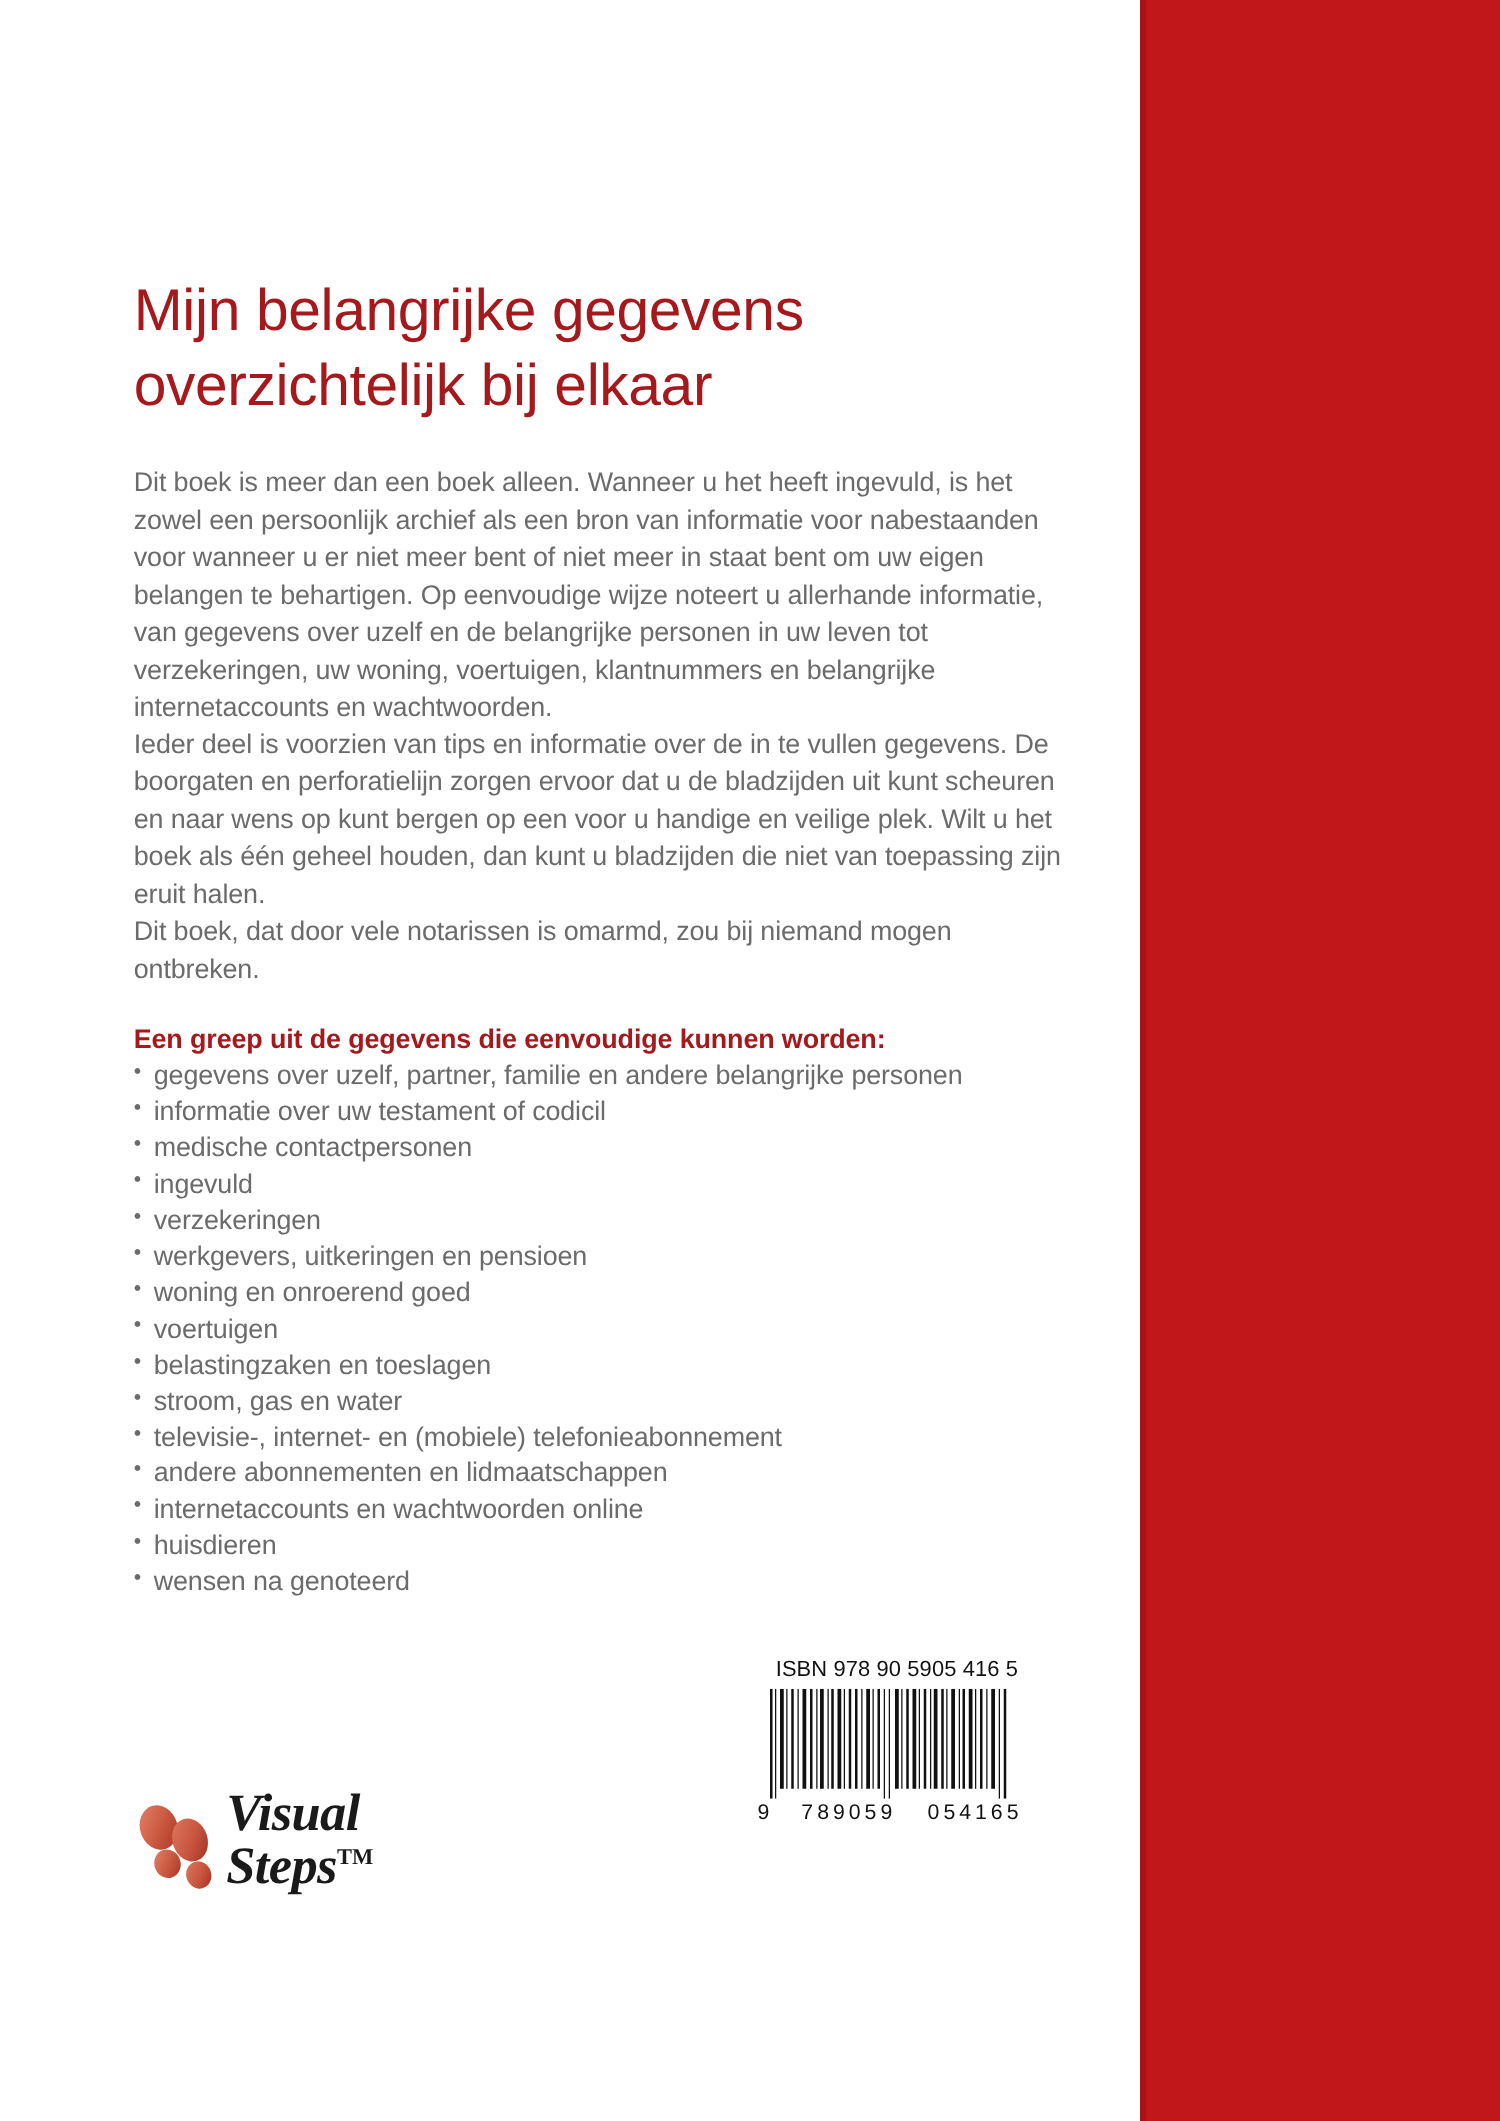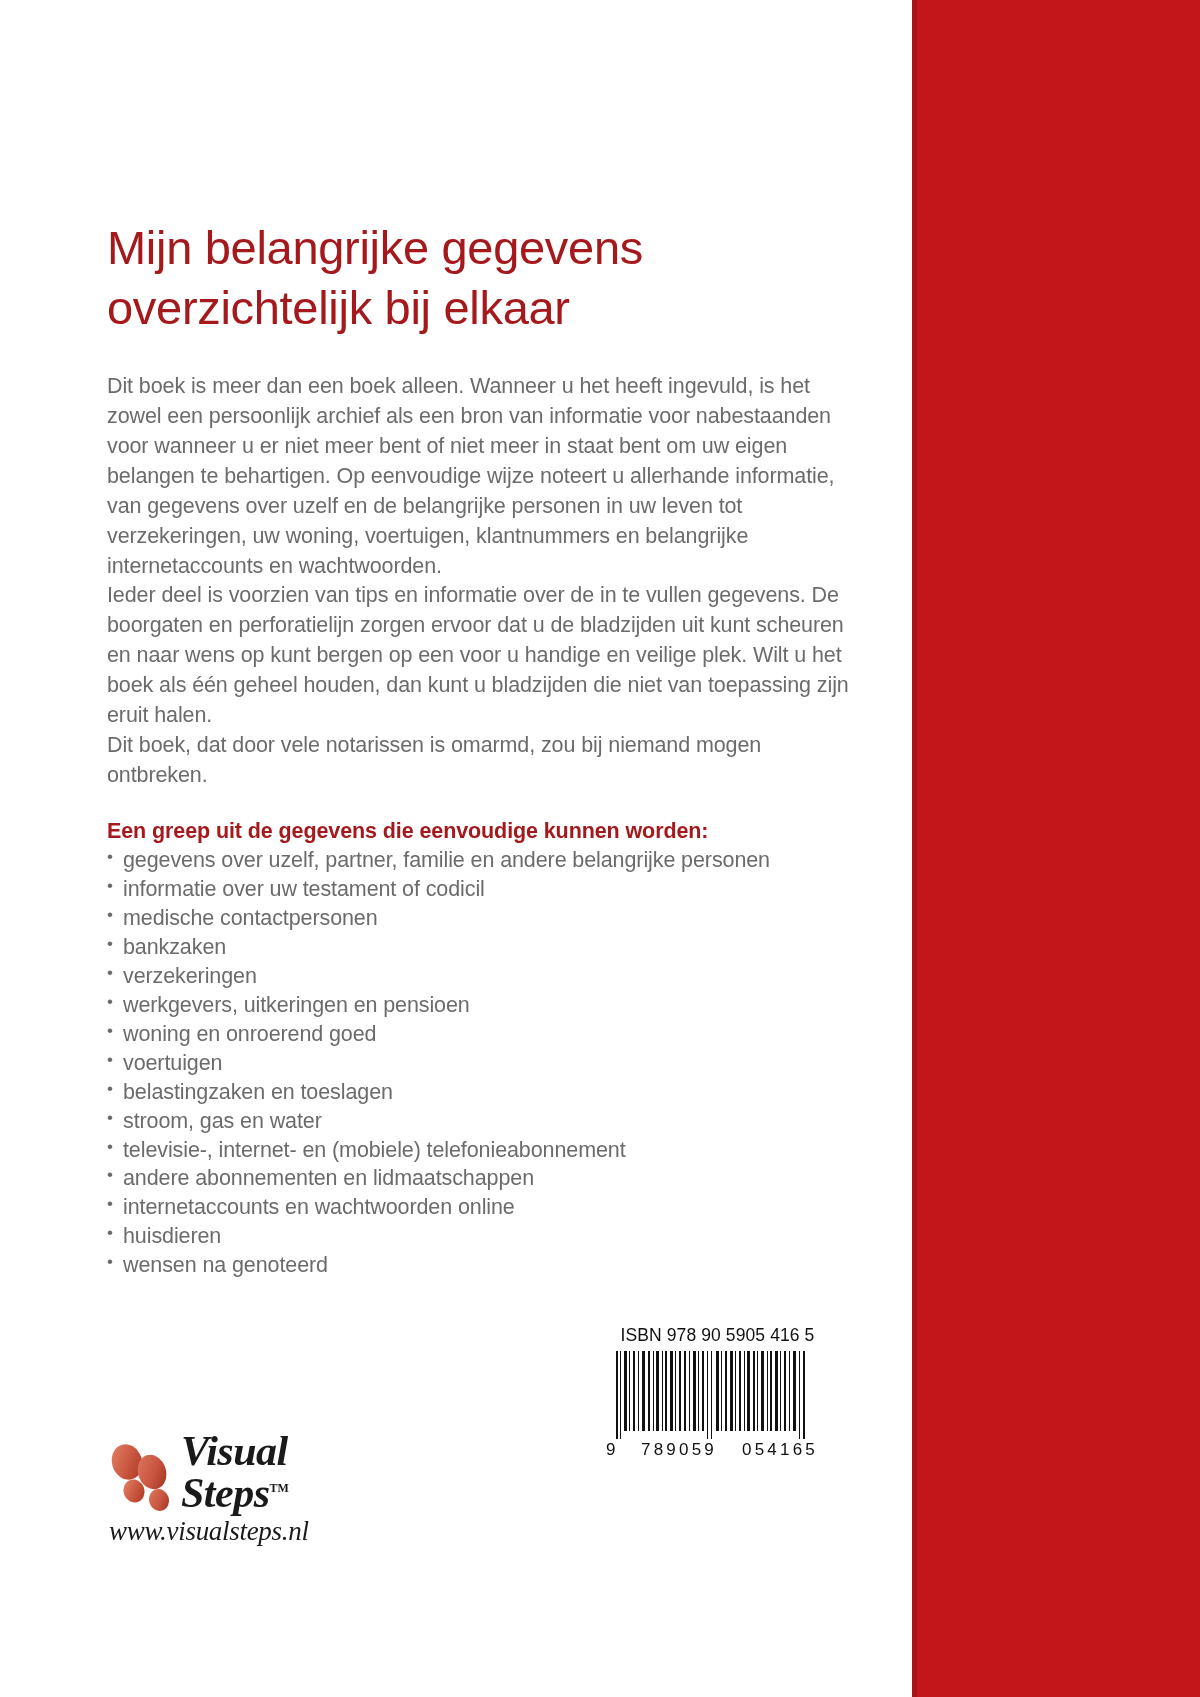--- a/index.html
+++ b/index.html
@@ -120,21 +120,21 @@
     font-size: 42px;
     color: #1a1a1a;
     line-height: 1;
     margin-left: 4px;
     letter-spacing: -0.5px;
     position: relative;
   }
   .logo-tm {
     font-family: "Liberation Serif", serif;
     font-style: normal;
-    font-size: 12px;
+    font-size: 18px;
     vertical-align: super;
     letter-spacing: 0;
   }
   .logo-url {
     font-family: "Liberation Serif", serif;
     font-style: italic;
     font-size: 27px;
     color: #1a1a1a;
     margin-top: 2px;
     margin-left: 2px;
@@ -196,21 +196,21 @@
       <p>Ieder deel is voorzien van tips en informatie over de in te vullen gegevens. De boorgaten en perforatielijn zorgen ervoor dat u de  bladzijden uit kunt scheuren en naar wens op kunt bergen op een voor u handige en veilige plek. Wilt u het boek als één geheel houden, dan kunt u bladzijden die niet van toepassing zijn eruit halen.</p>
       <p>Dit boek, dat door vele notarissen is omarmd, zou bij niemand mogen ontbreken.</p>
     </div>
 
     <div class="section-heading">Een greep uit de gegevens die eenvoudige kunnen worden:</div>
 
     <ul class="bullets">
       <li>gegevens over uzelf, partner, familie en andere belangrijke personen</li>
       <li>informatie over uw testament of codicil</li>
       <li>medische contactpersonen</li>
-      <li>bankzaken</li>
+      <li>ingevuld</li>
       <li>verzekeringen</li>
       <li>werkgevers, uitkeringen en pensioen</li>
       <li>woning en onroerend goed</li>
       <li>voertuigen</li>
       <li>belastingzaken en toeslagen</li>
       <li>stroom, gas en water</li>
       <li>televisie-, internet- en (mobiele) telefonieabonnement</li>
       <li>andere abonnementen en lidmaatschappen</li>
       <li>internetaccounts en wachtwoorden online</li>
       <li>huisdieren</li>
@@ -240,21 +240,20 @@
 
             <ellipse cx="20" cy="20" rx="15" ry="18" transform="rotate(-18 20 20)" fill="url(#fpgrad)"></ellipse>
             <ellipse cx="27" cy="49" rx="10.5" ry="11.5" transform="rotate(-18 27 49)" fill="url(#fpgrad)"></ellipse>
 
             <ellipse cx="45" cy="30" rx="14" ry="17.5" transform="rotate(-18 45 30)" fill="url(#fpgrad2)"></ellipse>
             <ellipse cx="52" cy="58" rx="10" ry="11" transform="rotate(-18 52 58)" fill="url(#fpgrad2)"></ellipse>
           </svg>
         </span>
         <span class="logo-word"><span>Visual Steps</span><span class="logo-tm">TM</span></span>
       </div>
-      <div class="logo-url">www.visualsteps.nl</div>
     </div>
 
     <div class="isbn-block">
       <div class="isbn-text">ISBN 978 90 5905 416 5</div>
       <svg class="barcode" viewBox="0 0 202 88" xmlns="http://www.w3.org/2000/svg">
         <rect x="0" y="0" width="202" height="88" fill="#ffffff"></rect>
         <g fill="#111111">
           <rect x="6" y="0" width="2" height="88"></rect>
           <rect x="10" y="0" width="1" height="88"></rect>
           <rect x="14" y="0" width="3" height="80"></rect>

